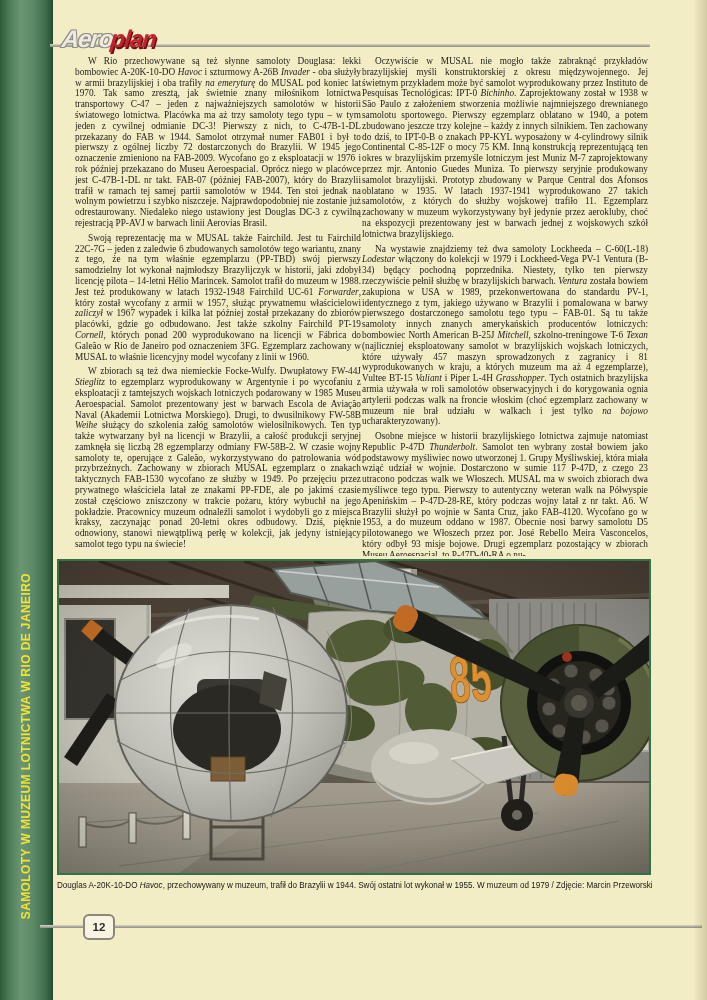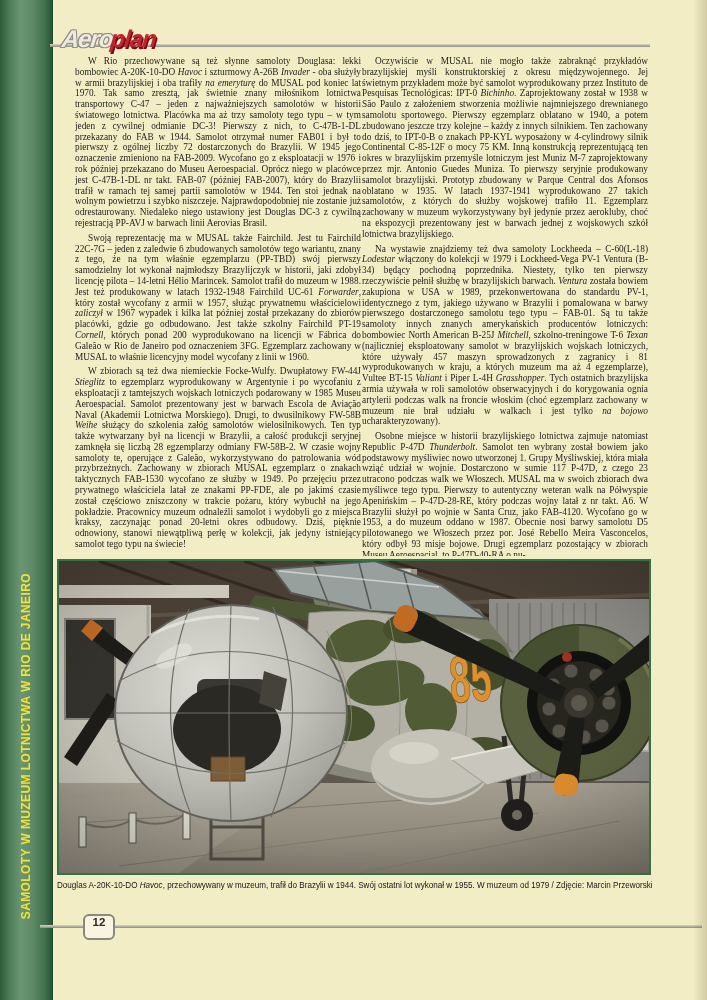--- a/index.html
+++ b/index.html
@@ -34,21 +34,21 @@
          border:2px solid #337244;box-sizing:border-box;background:#5f584e;}
   .photo svg{display:block;}
   .caption{position:absolute;left:57px;top:880px;width:690px;
            font-family:"Liberation Sans",sans-serif;font-size:9.3px;color:#161613;
            white-space:nowrap;transform:scaleX(.87);transform-origin:0 0;}
   .caption i{font-style:italic;}
   
   .rule-bottom{left:40px;top:925px;width:662px;}
   .badge{position:absolute;left:83px;top:914px;width:28px;height:22px;
          background:#f8f4df;border:2px solid #8a877d;border-radius:6px;
-         display:flex;justify-content:center;
+         display:flex;align-items:center;justify-content:center;
          font-family:"Liberation Sans",sans-serif;font-weight:bold;font-size:11.5px;color:#2a2a28;}
   .edge-shadow{position:absolute;right:0;top:0;width:14px;height:1000px;
                background:linear-gradient(90deg,rgba(90,80,40,0),rgba(90,80,40,.22));pointer-events:none;}
 </style>
 </head>
 <body>
 
 <div class="page">
 
   <div class="strip"></div>

